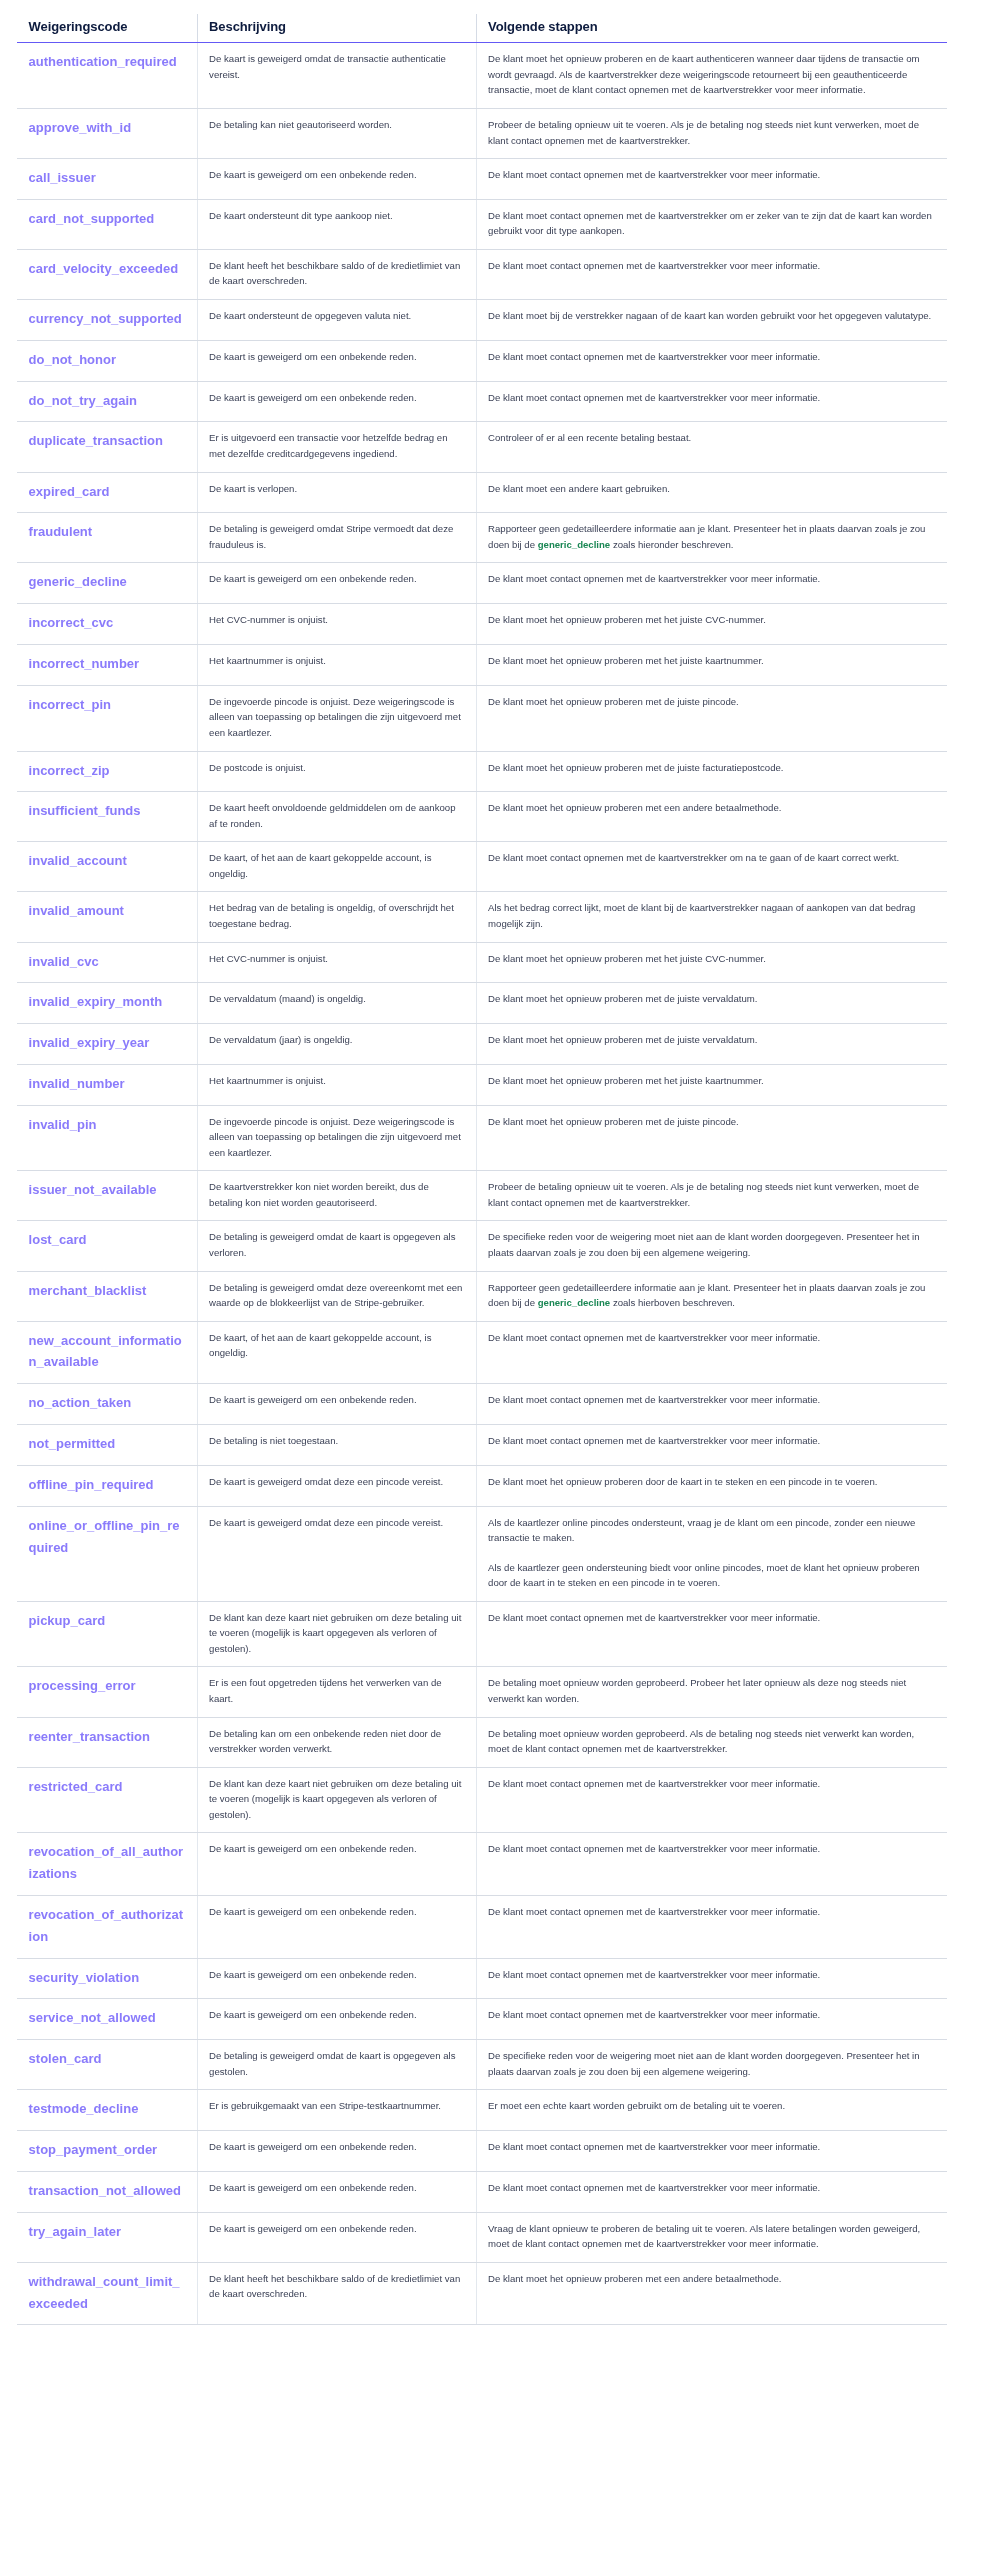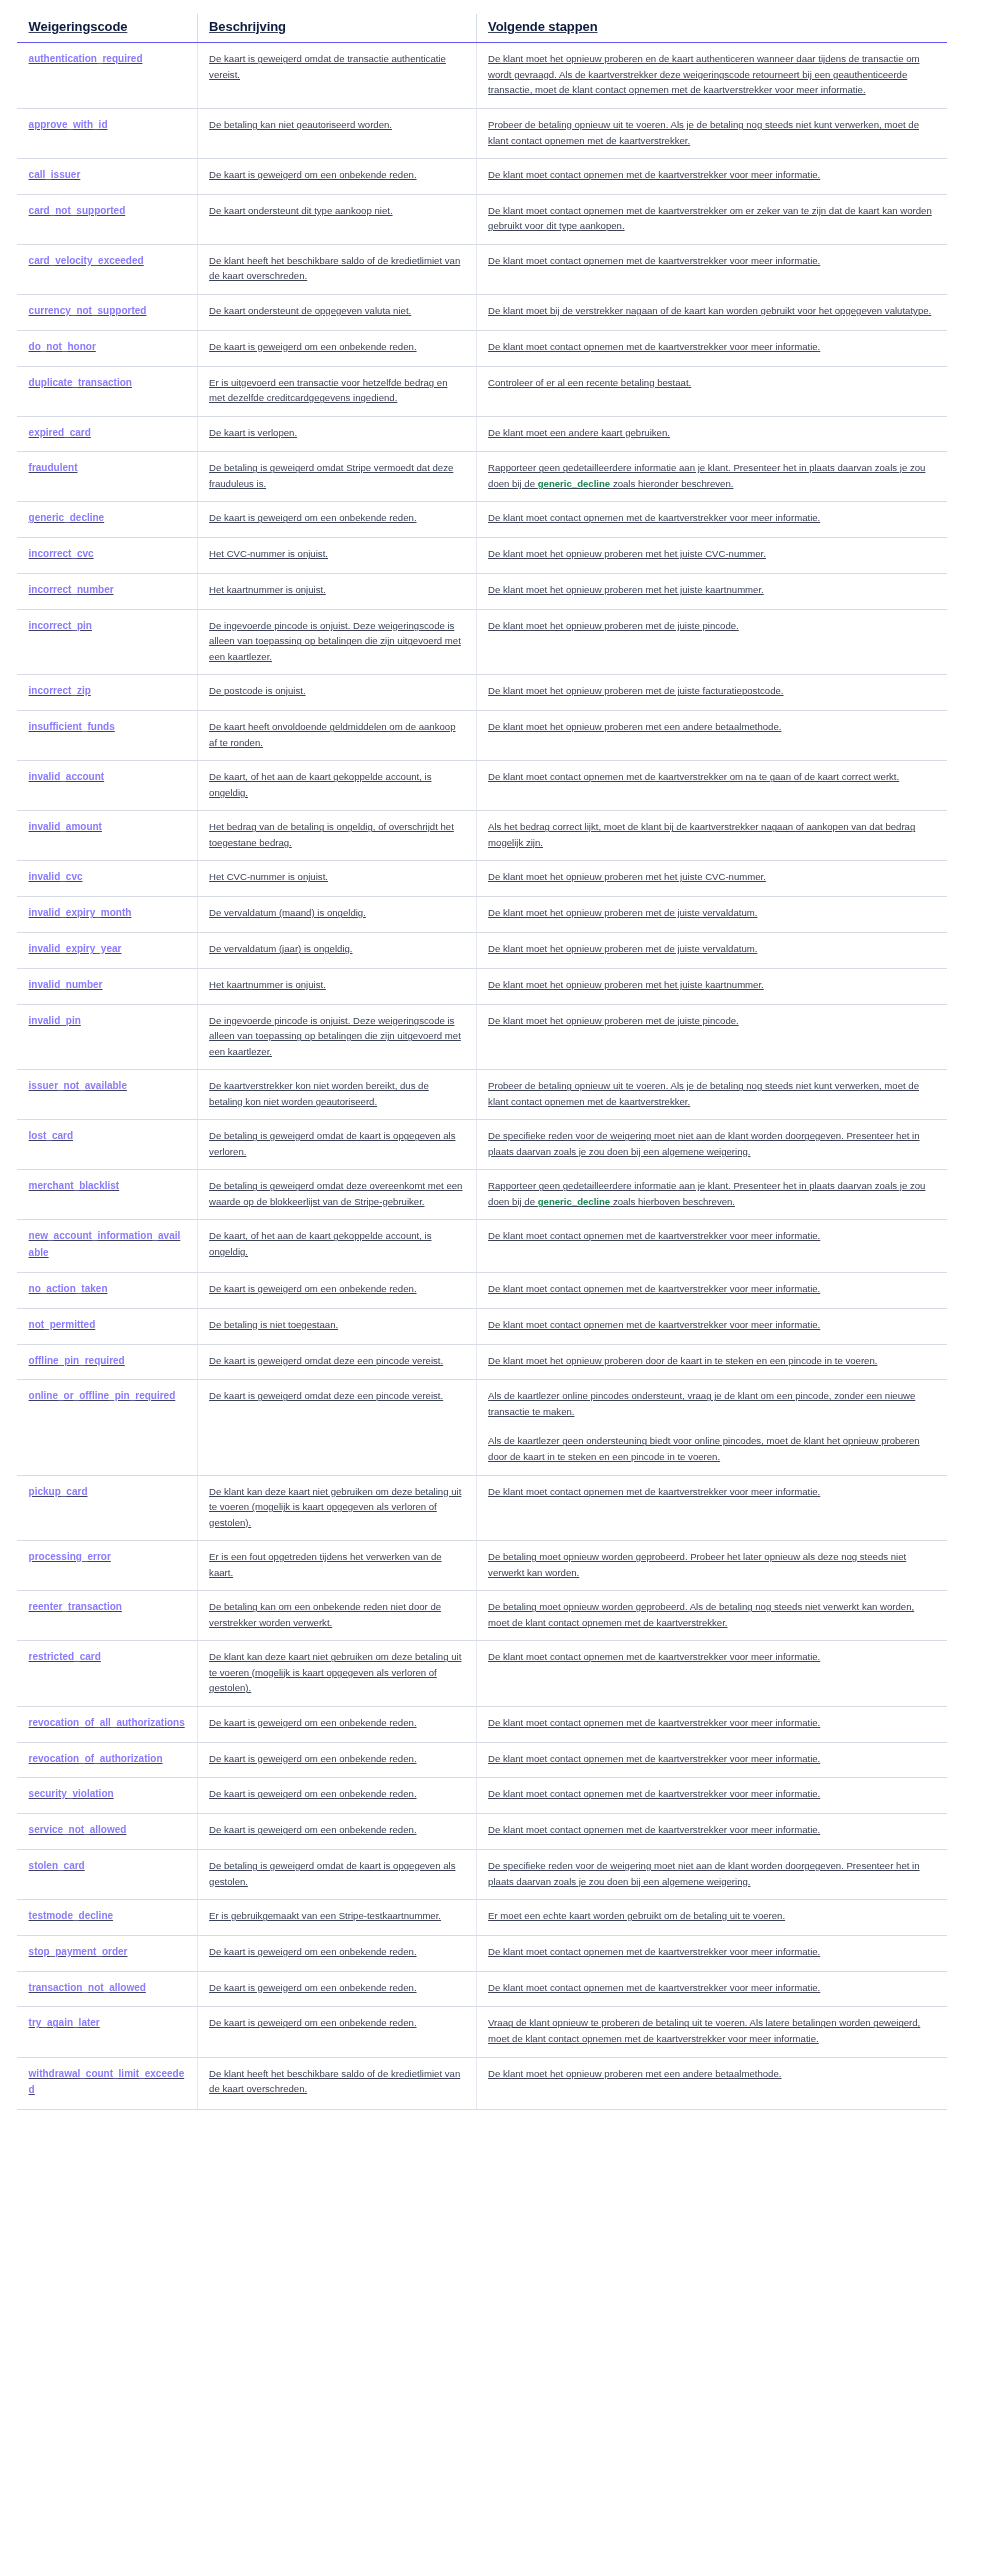--- a/index.html
+++ b/index.html
@@ -9,21 +9,20 @@
     background: #ffffff;
     font-family: "Liberation Sans", sans-serif;
   }
   body {
     width: 982px;
     min-height: 2576px;
     color: #3c4257;
   }
   .doc-wrap {
     padding: 13.7px 17.4px 0 17.4px;
-    text-decoration: underline;
   }
   table.decline-table {
     width: 930px;
     border-collapse: collapse;
     table-layout: fixed;
   }
   table.decline-table col.c-code  { width: 180px; }
   table.decline-table col.c-desc  { width: 279px; }
   table.decline-table col.c-steps { width: 471px; }
 
@@ -56,21 +55,21 @@
     border-left: 0.6px solid #e3e8ee;
   }
   tbody tr:last-child td {
     border-bottom: 1.2px solid #d7dce4;
     margin-top: 8px;
   }
 
   .code-link {
     color: #8a7bfb;
     font-weight: 700;
-    font-size: 10px;
+    font-size: 13px;
     line-height: 1.68;
     text-decoration: none;
     word-break: break-word;
     display: inline;
   }
   .inline-code-link {
     color: #1a8754;
     font-weight: 700;
     text-decoration: none;
   }
@@ -138,20 +137,27 @@
           </td>
         </tr>
         <tr>
           <td class="cell-code"><a class="code-link">do_not_honor</a></td>
           <td class="cell-desc">De kaart is geweigerd om een onbekende reden.</td>
           <td class="cell-steps">
             <p class="steps-para">De klant moet contact opnemen met de kaartverstrekker voor meer informatie.</p>
           </td>
         </tr>
         <tr>
+          <td class="cell-code"><a class="code-link">do_not_try_again</a></td>
+          <td class="cell-desc">De kaart is geweigerd om een onbekende reden.</td>
+          <td class="cell-steps">
+            <p class="steps-para">De klant moet contact opnemen met de kaartverstrekker voor meer informatie.</p>
+          </td>
+        </tr>
+        <tr>
           <td class="cell-code"><a class="code-link">duplicate_transaction</a></td>
           <td class="cell-desc">Er is uitgevoerd een transactie voor hetzelfde bedrag en met dezelfde creditcardgegevens ingediend.</td>
           <td class="cell-steps">
             <p class="steps-para">Controleer of er al een recente betaling bestaat.</p>
           </td>
         </tr>
         <tr>
           <td class="cell-code"><a class="code-link">expired_card</a></td>
           <td class="cell-desc">De kaart is verlopen.</td>
           <td class="cell-steps">

